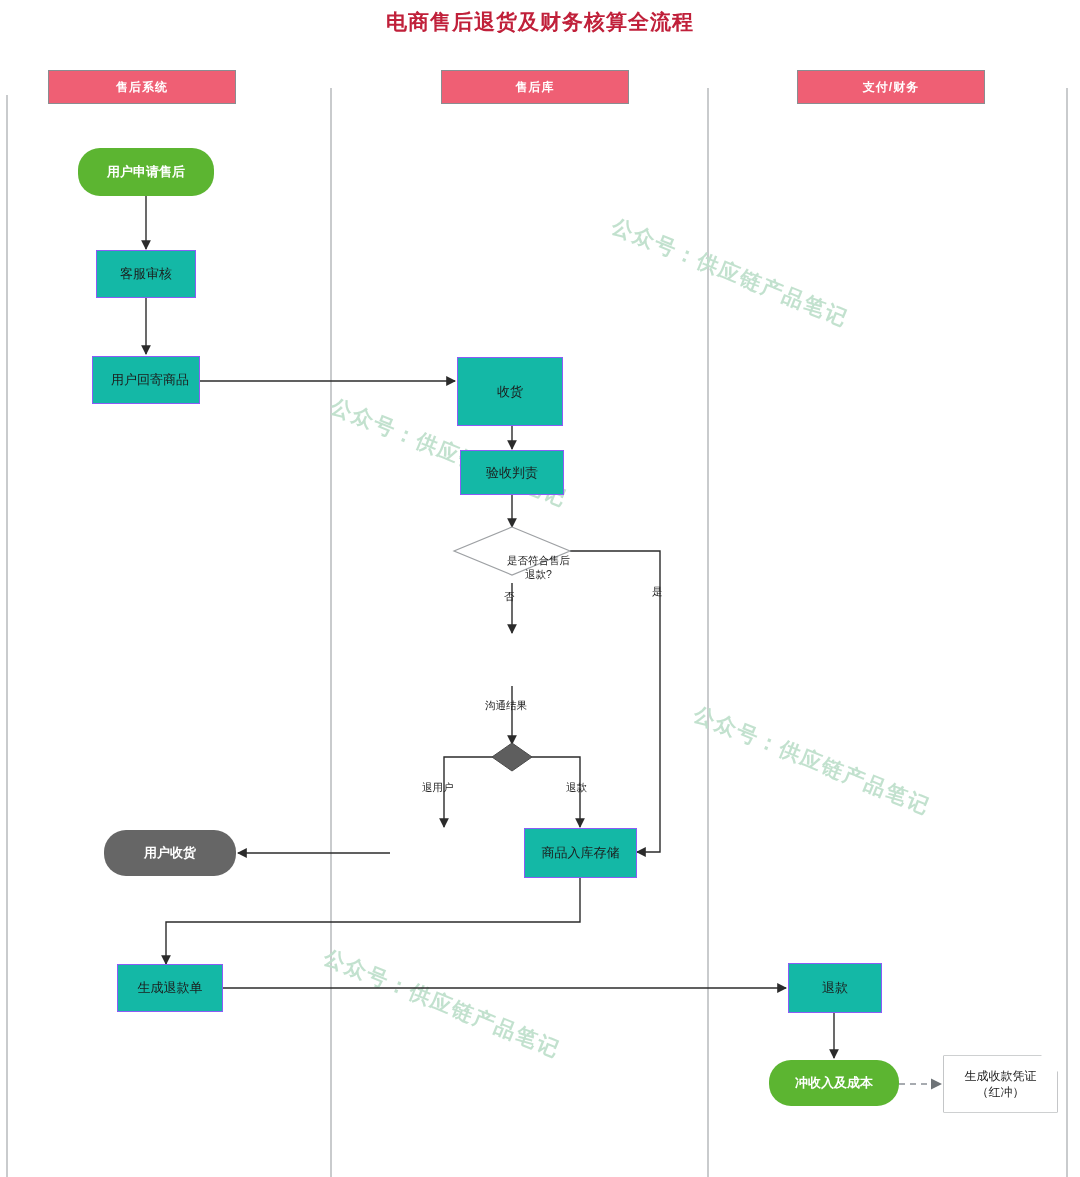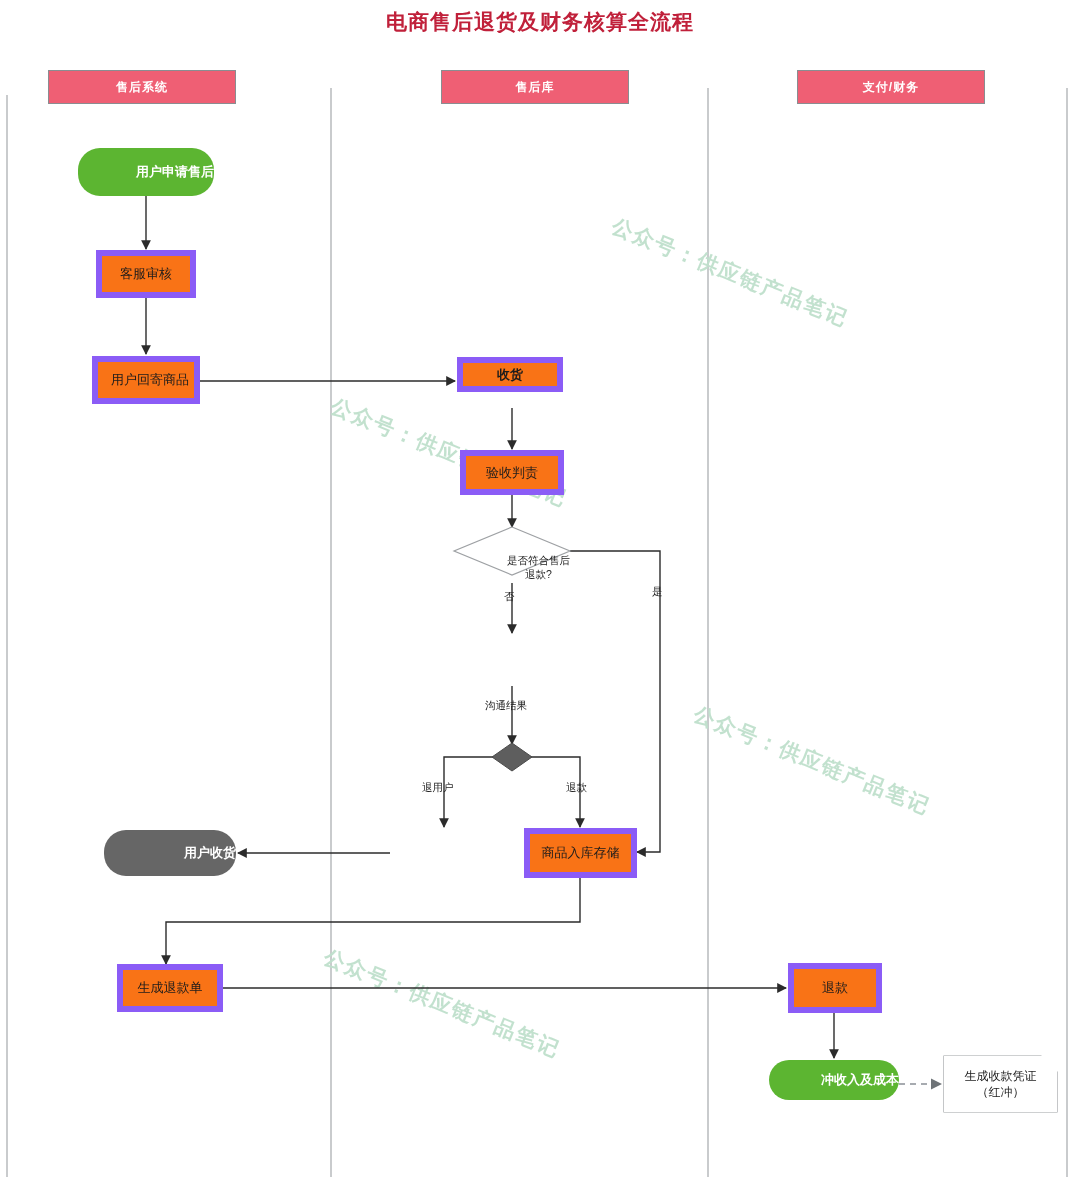--- a/index.html
+++ b/index.html
@@ -52,29 +52,28 @@
     box-sizing:border-box;
     display:flex;
     align-items:center;
     justify-content:center;
     text-align:center;
     font-size:13px;
     color:#1c1c1c;
     line-height:1.35;
   }
   .proc{
-    background:#f97316;
-    border:6px solid #8b5cf6;
+    background:#14b8a6;
+    border:1px solid #8b5cf6;
   }
   .pill{
     border-radius:22px;
     color:#ffffff;
     font-size:13px;
     font-weight:bold;
-    justify-content:flex-end;
   }
   .pill-green{ background:#5cb531; }
   .pill-gray{ background:#666666; }
   .doc{
     background:#ffffff;
     font-size:12px;
     color:#1c1c1c;
   }
   
   .diamond-wrap{ position:absolute; }
@@ -204,21 +203,21 @@
   </div>
 
   <div class="node proc" style="left:96px; top:250px; width:100px; height:48px;">
     <span>客服审核</span>
   </div>
 
   <div class="node proc" style="left:92px; top:356px; width:108px; height:48px;padding-left:8px;">
     <span>用户回寄商品</span>
   </div>
 
-  <div class="node proc" style="left:457px; top:357px; width:106px; height:35px;font-weight:bold;">
+  <div class="node proc" style="left:457px; top:357px; width:106px; height:69px;">
     <span>收货</span>
   </div>
 
   <div class="node proc" style="left:460px; top:450px; width:104px; height:45px;">
     <span>验收判责</span>
   </div>
 
   <div class="diamond-wrap" style="left:454px; top:527px; width:116px; height:48px;">
     <div class="diamond-label">
       <div>
@@ -239,21 +238,21 @@
   </div>
 
   <div class="node proc" style="left:117px; top:964px; width:106px; height:48px;">
     <span>生成退款单</span>
   </div>
 
   <div class="node proc" style="left:788px; top:963px; width:94px; height:50px;">
     <span>退款</span>
   </div>
 
-  <div class="node pill pill-green" style="left:769px; top:1060px; width:130px; height:40px;">
+  <div class="node pill pill-green" style="left:769px; top:1060px; width:130px; height:46px;">
     <span>冲收入及成本</span>
   </div>
 
   <div class="node doc" style="left:944px; top:1056px; width:113px; height:56px;">
     <div>
       <div>生成收款凭证</div>
       <div>（红冲）</div>
     </div>
   </div>
 

